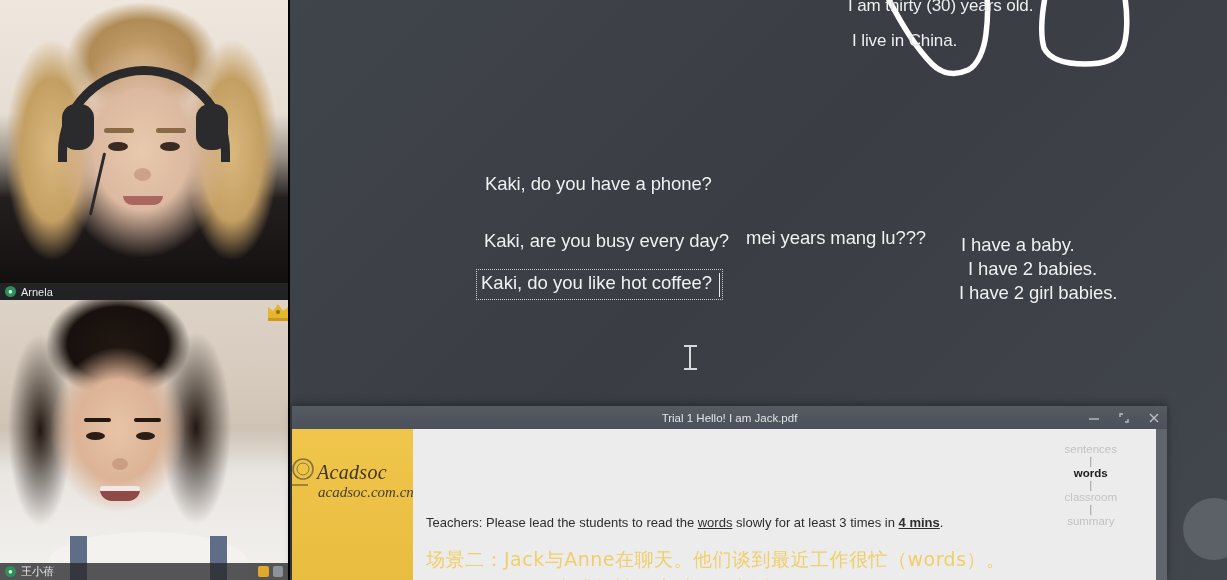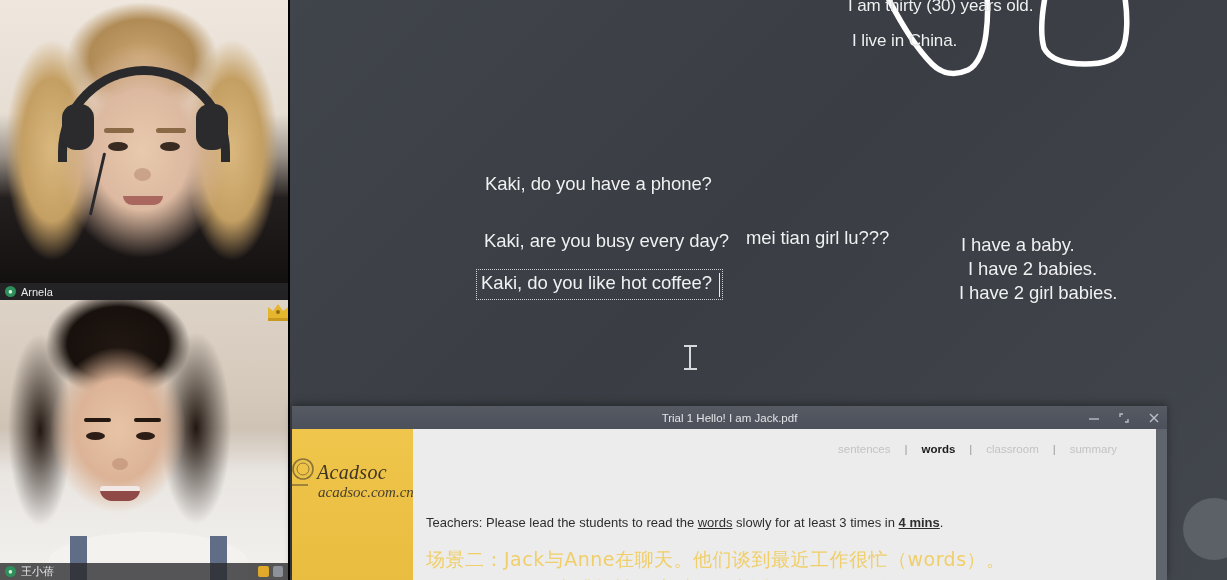--- a/index.html
+++ b/index.html
@@ -156,21 +156,21 @@
     font-size: 20px; color: #3e3526; letter-spacing: .3px;
   }
   #logo-url {
     position: absolute; left: 26px; top: 55px;
     font-family: "Liberation Serif", serif; font-style: italic;
     font-size: 15px; color: #4a4030;
   }
   #pdf-nav {
     position: absolute; right: 25px; top: 14px;
     display: flex; align-items: center; gap: 0px;
-    font-size: 11.5px; font-family: "Liberation Sans", sans-serif;
+    font-size: 11.5px; font-family: "Liberation Sans", sans-serif; flex-direction: column;
   }
   #pdf-nav .navitem { padding: 0 14px; color: #c3c3c3; }
   #pdf-nav .navitem.active { color: #1c1c1c; font-weight: bold; }
   #pdf-nav .navsep { color: #9a9a9a; }
   #pdf-instr {
     position: absolute; left: 134px; top: 86px;
     font-size: 13px; color: #2e2e2e; font-family: "Liberation Sans", sans-serif;
     white-space: pre;
   }
   #pdf-instr u { text-decoration: underline; }
@@ -197,21 +197,21 @@
 
     <svg id="strokes" viewBox="0 0 600 110">
       <path d="M305,2 C318,28 336,58 352,74 C362,84 375,86 388,80 C398,75 404,60 406,44 C408,28 408,12 406,0" fill="none" stroke="#ffffff" stroke-width="5.5" stroke-linecap="round" stroke-linejoin="round"></path>
       <path d="M466,2 C462,22 460,44 464,58 C470,70 486,74 505,74 C522,74 536,70 542,60 C548,48 548,24 544,2" fill="none" stroke="#ffffff" stroke-width="5.5" stroke-linecap="round" stroke-linejoin="round"></path>
     </svg>
 
     <div class="wb-text" style="left:558px; top:-4px; font-size:17px;">I am thirty (30) years old.</div>
     <div class="wb-text" style="left:562px; top:31px; font-size:17px;">I live in China.</div>
     <div class="wb-text" style="left:194px; top:230px; font-size:18.5px;">Kaki, are you busy every day?</div>
     <div class="wb-text" style="left:195px; top:173px; font-size:18.5px;">Kaki, do you have a phone?</div>
-    <div class="wb-text" style="left:456px; top:227px; font-size:18.5px;">mei tian girl lu???</div>
+    <div class="wb-text" style="left:456px; top:227px; font-size:18.5px;">mei years mang lu???</div>
     <div class="wb-text" style="left:671px; top:234px; font-size:18.5px;">I have a baby.</div>
     <div class="wb-text" style="left:678px; top:258px; font-size:18.5px;">I have 2 babies.</div>
     <div class="wb-text" style="left:669px; top:282px; font-size:18.5px;">I have 2 girl babies.</div>
 
     <div id="right-orb"></div>
   </div>
 
   <div id="selbox">
     <div class="caret"></div>
   </div>

